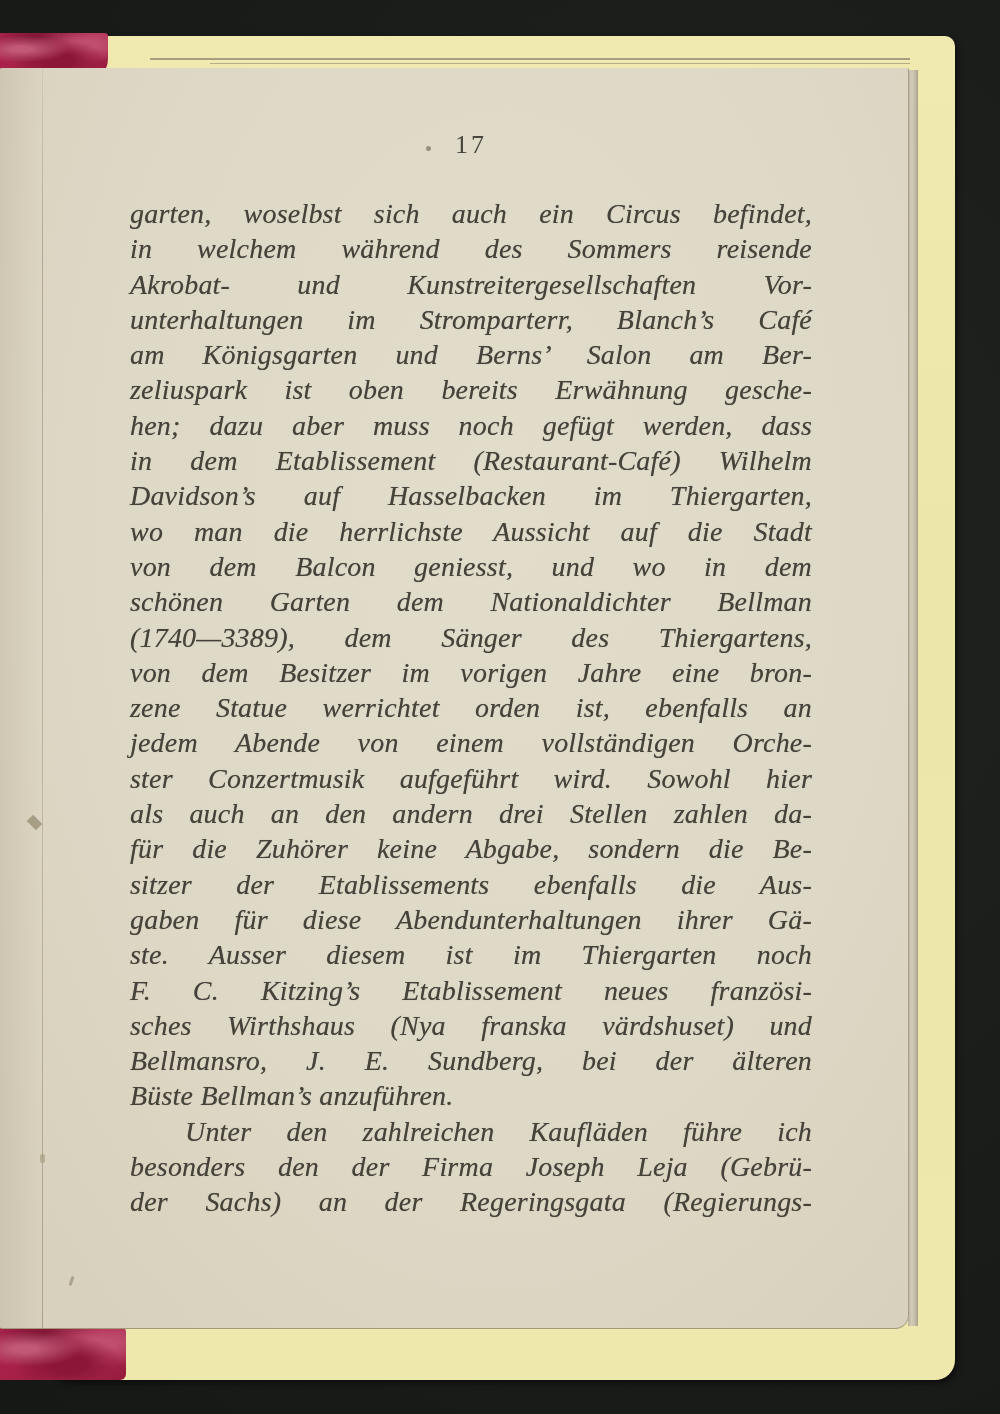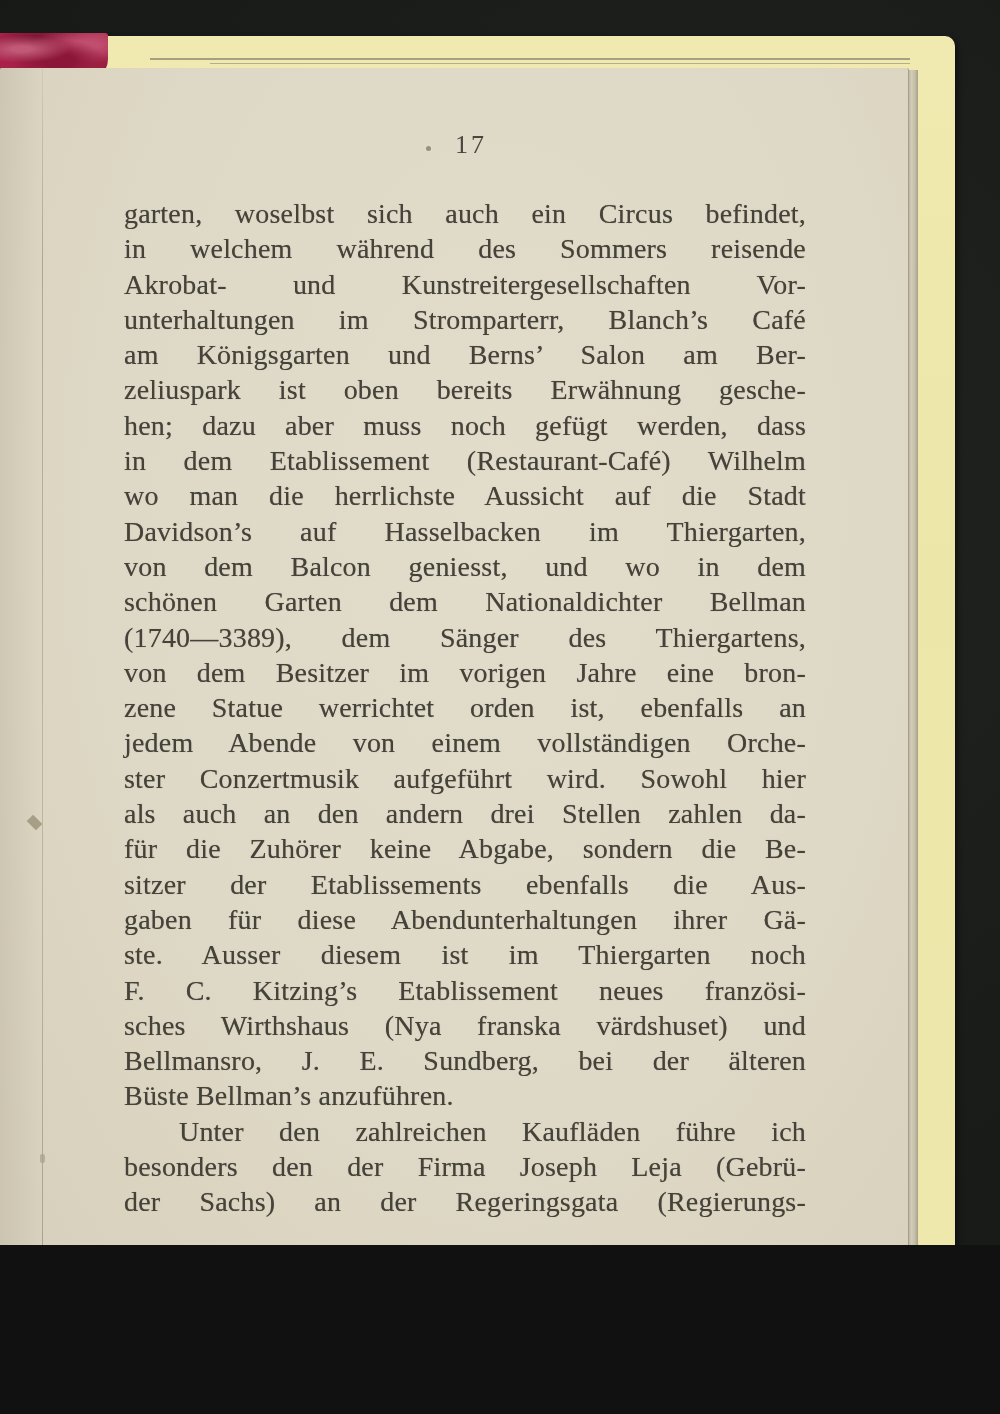--- a/index.html
+++ b/index.html
@@ -1,18 +1,18 @@
 <!DOCTYPE html>
 <html><head>
 <meta charset="utf-8">
 <style>
   html,body{margin:0;padding:0;background:#111;}
   .scene{
     position:relative;
-    width:1000px;height:1245px;
+    width:1000px;height:1414px;
     background:
       radial-gradient(ellipse at 70% 40%, #222422 0%, #1a1c1a 60%, #161816 100%);
     overflow:hidden;
     font-family:"Liberation Serif","DejaVu Serif",serif;
   }
   
   .cover{
     position:absolute;left:58px;top:36px;width:897px;height:1344px;
     background:linear-gradient(180deg,#f0eab0 0%,#ece6a9 40%,#eee8ac 100%);
     border-radius:6px 10px 20px 6px;
@@ -58,23 +58,24 @@
   }
   .crease-shade{
     position:absolute;left:0;top:0;width:42px;height:100%;
     background:linear-gradient(90deg,rgba(150,140,118,.18),rgba(150,140,118,0));
   }
   .page-num{
     position:absolute;left:130px;top:130px;width:682px;
     text-align:center;font-size:26px;color:#4a463e;letter-spacing:3px;
   }
   .text-block{
-    position:absolute;left:124px;top:196px;width:682px;
+    position:absolute;left:130px;top:196px;width:682px;
     font-size:28px;color:#45423a;
     text-shadow:0 0 .7px rgba(70,64,54,.55);
+    font-style:italic;
   }
   .line{
     line-height:35.3px;height:35.3px;
     text-align:justify;text-align-last:justify;
     letter-spacing:.2px;white-space:normal;overflow:visible;
   }
   .line.para-end{text-align-last:left;}
   .line.indent{padding-left:55px;box-sizing:border-box;}
   
   .speck{position:absolute;}
@@ -114,22 +115,22 @@
 
   <div class="text-block">
     <div class="line">garten, woselbst sich auch ein Circus befindet,</div>
     <div class="line">in welchem während des Sommers reisende</div>
     <div class="line">Akrobat- und Kunstreitergesellschaften Vor-</div>
     <div class="line">unterhaltungen im Stromparterr, Blanch’s Café</div>
     <div class="line">am Königsgarten und Berns’ Salon am Ber-</div>
     <div class="line">zeliuspark ist oben bereits Erwähnung gesche-</div>
     <div class="line">hen; dazu aber muss noch gefügt werden, dass</div>
     <div class="line">in dem Etablissement (Restaurant-Café) Wilhelm</div>
+    <div class="line">Davidson’s auf Hasselbacken im Thiergarten,</div>
     <div class="line">wo man die herrlichste Aussicht auf die Stadt</div>
-    <div class="line">Davidson’s auf Hasselbacken im Thiergarten,</div>
     <div class="line">von dem Balcon geniesst, und wo in dem</div>
     <div class="line">schönen Garten dem Nationaldichter Bellman</div>
     <div class="line">(1740—3389), dem Sänger des Thiergartens,</div>
     <div class="line">von dem Besitzer im vorigen Jahre eine bron-</div>
     <div class="line">zene Statue werrichtet orden ist, ebenfalls an</div>
     <div class="line">jedem Abende von einem vollständigen Orche-</div>
     <div class="line">ster Conzertmusik aufgeführt wird. Sowohl hier</div>
     <div class="line">als auch an den andern drei Stellen zahlen da-</div>
     <div class="line">für die Zuhörer keine Abgabe, sondern die Be-</div>
     <div class="line">sitzer der Etablissements ebenfalls die Aus-</div>

